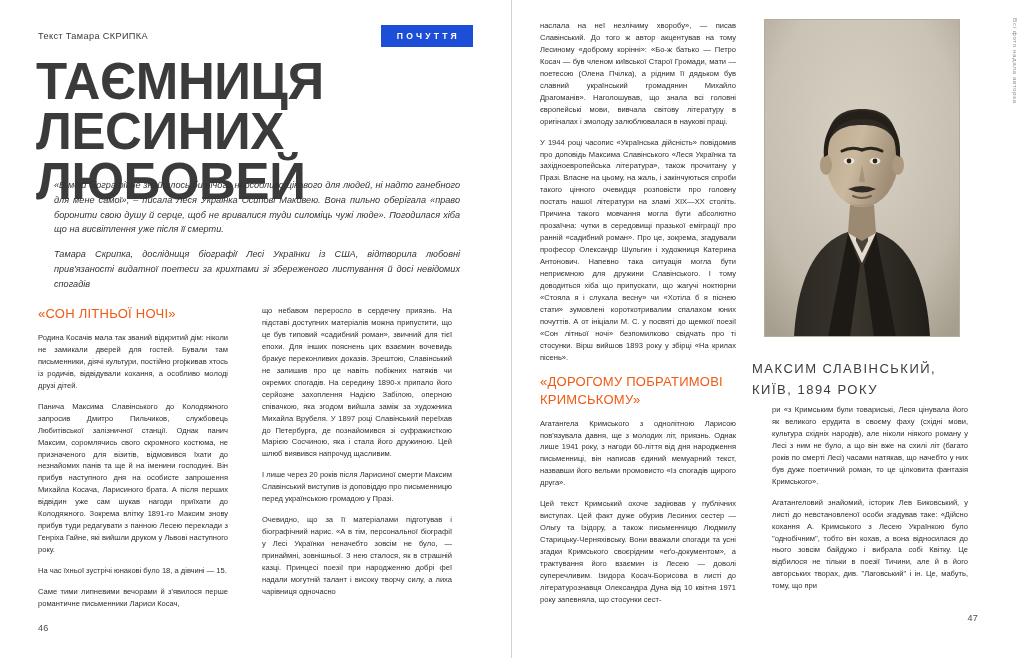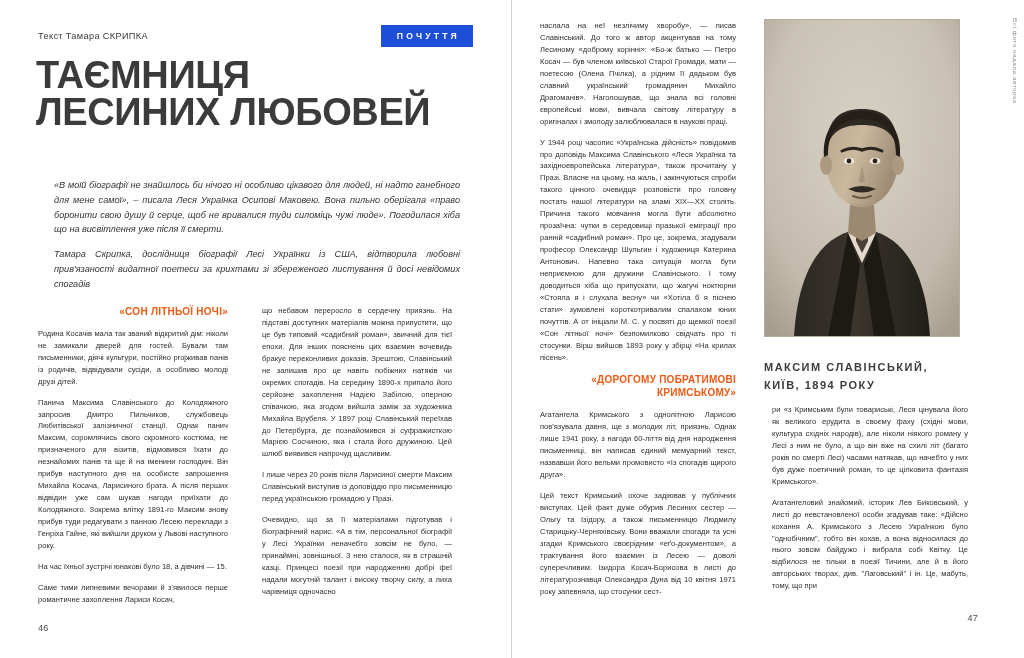--- a/index.html
+++ b/index.html
@@ -55,21 +55,21 @@
     font-weight: bold;
     letter-spacing: 3.2px;
     padding: 7px 13px 6px 16px;
     line-height: 1;
   }
   .headline {
     position: absolute;
     left: 36px;
     top: 57px;
     width: 450px;
-    font-size: 38px;
+    font-size: 51px;
     line-height: 0.985;
     font-weight: bold;
     letter-spacing: -0.4px;
     color: #3b3b3b;
     text-transform: uppercase;
   }
   .headline .l2 { display: block; }
 
   .standfirst {
     position: absolute;
@@ -92,27 +92,27 @@
     font-size: 7.55px;
     line-height: 1.585;
     color: #2f2f2f;
     text-align: justify;
   }
   .col p { margin: 0 0 9px 0; }
   .col p:last-child { margin-bottom: 0; }
 
   .subhead {
     color: #f05a14;
-    font-weight: bold;
-    font-size: 10px;
+    font-weight: normal;
+    font-size: 13px;
     letter-spacing: 0.25px;
     text-transform: uppercase;
     margin: 0 0 11px 0;
     line-height: 1.38;
-    text-align: right;
+    text-align: left;
   }
 
   .lp-col1 { left: 38px; top: 305px; }
   .lp-col2 { left: 262px; top: 305px; }
 
   .folio {
     position: absolute;
     font-size: 9px;
     color: #4a4a4a;
     letter-spacing: 0.3px;
@@ -137,29 +137,28 @@
     position: absolute;
     left: 252px;
     top: 19px;
     width: 196px;
     height: 318px;
     background: #cfc9bd;
     overflow: hidden;
   }
   .photo-caption {
     position: absolute;
-    left: 252px;
+    left: 240px;
     top: 358px;
     width: 200px;
-    font-size: 11px;
+    font-size: 13px;
     letter-spacing: 1.5px;
     line-height: 1.65;
     color: #3d3d3d;
     text-transform: uppercase;
-    font-weight: bold;
   }
   .credit-vertical {
     position: absolute;
     right: 5px;
     top: 18px;
     font-size: 6.2px;
     letter-spacing: 0.6px;
     color: #8c8c8c;
     writing-mode: vertical-rl;
     white-space: nowrap;
@@ -181,24 +180,24 @@
       <span class="l2">ЛЕСИНИХ ЛЮБОВЕЙ</span>
     </div>
 
     <div class="standfirst">
       <p>«В моїй біографії не знайшлось би нічого ні особливо цікавого для людей, ні надто ганебного для мене самої», – писала Леся Українка Осипові Маковею. Вона пильно оберігала «право боронити свою душу й серце, щоб не вривалися туди силоміць чужі люде». Погодилася хіба що на висвітлення уже після її смерти.</p>
       <p>Тамара Скрипка, дослідниця біографії Лесі Українки із США, відтворила любовні прив'язаності видатної поетеси за крихтами зі збереженого листування й досі невідомих спогадів</p>
     </div>
 
     <div class="col lp-col1">
       <p class="subhead">«СОН ЛІТНЬОЇ НОЧІ»</p>
-      <p>Родина Косачів мала так званий відкритий дім: ніколи не замикали дверей для гостей. Бували там письменники, діячі культури, постійно projживав панів із родичів, відвідували сусіди, а особливо молоді друзі дітей.</p>
+      <p>Родина Косачів мала так званий відкритий дім: ніколи не замикали дверей для гостей. Бували там письменники, діячі культури, постійно projживав хтось із родичів, відвідували кохання, а особливо молоді друзі дітей.</p>
       <p>Панича Максима Славінського до Колодяжного запросив Дмитро Пильчиков, службовець Любитівської залізничної станції. Однак панич Максим, соромлячись свого скромного костюма, не призначеного для візитів, відмовився їхати до незнайомих панів та ще й на іменини господині. Він прибув наступного дня на особисте запрошення Михайла Косача, Ларисиного брата. А після перших відвідин уже сам шукав нагоди приїхати до Колодяжного. Зокрема влітку 1891-го Максим знову прибув туди редагувати з панною Лесею переклади з Генріха Гайне, які вийшли друком у Львові наступного року.</p>
       <p>На час їхньої зустрічі юнакові було 18, а дівчині — 15.</p>
-      <p>Саме тими липневими вечорами й з'явилося перше романтичне захоплення Лариси Косач,</p>
+      <p>Саме тими липневими вечорами й з'явилося перше романтичне письменники Лариси Косач,</p>
     </div>
 
     <div class="col lp-col2">
       <p>що небавом переросло в сердечну приязнь. На підставі доступних матеріалів можна припустити, що це був типовий «садибний роман», звичний для тієї епохи. Для інших пояснень цих взаємин вочевидь бракує переконливих доказів. Зрештою, Славінський не залишив про це навіть побіжних натяків чи окремих спогадів. На середину 1890-х припало його серйозне захоплення Надією Забілою, оперною співачкою, яка згодом вийшла заміж за художника Михайла Врубеля. У 1897 році Славінський переїхав до Петербурга, де познайомився зі суфражисткою Марією Сосчиною, яка і стала його дружиною. Цей шлюб виявився напрочуд щасливим.</p>
       <p>І лише через 20 років після Ларисиної смерти Максим Славінський виступив із доповіддю про письменницю перед українською громадою у Празі.</p>
       <p>Очевидно, що за її матеріалами підготував і біографічний нарис. «А в тім, персональної біографії у Лесі Українки неначебто зовсім не було, — принаймні, зовнішньої. З нею сталося, як в страшній казці. Принцесі поезії при народженню добрі феї надали могутній талант і високу творчу силу, а лиха чарівниця одночасно</p>
     </div>
 
     <div class="folio folio-left">46</div>
   </div>

